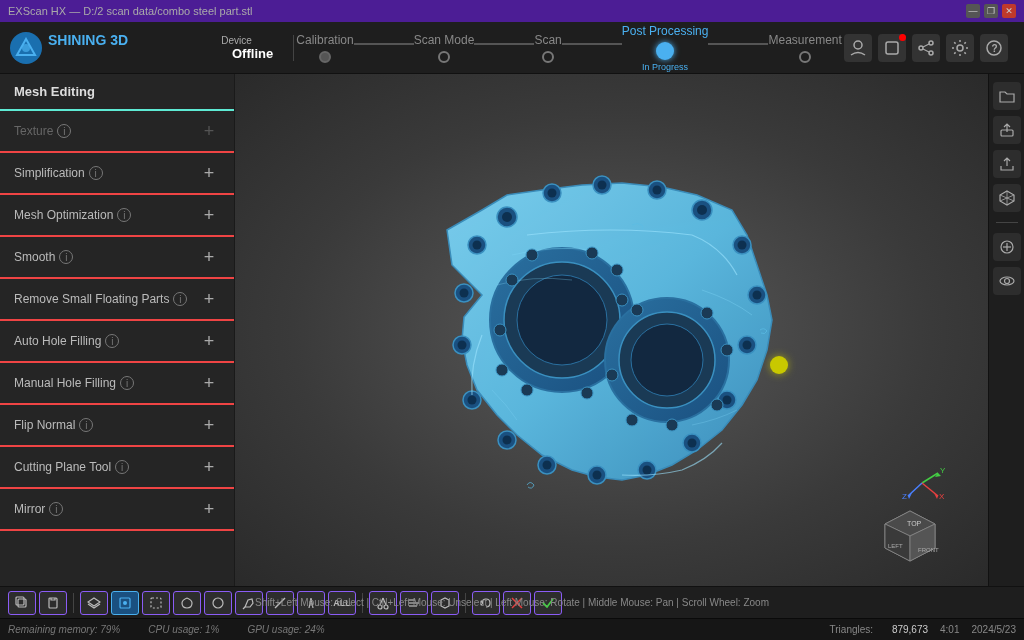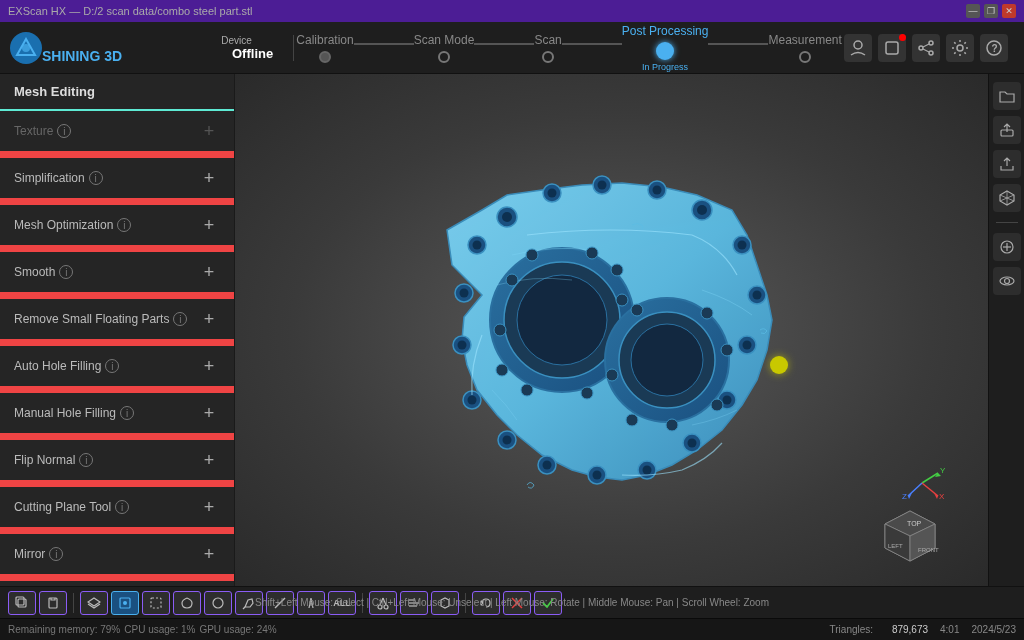--- a/index.html
+++ b/index.html
@@ -24,21 +24,22 @@
     #navbar {
       height: 52px;
       background: #1e1e1e;
       display: flex;
       align-items: center;
       padding: 0 10px;
       border-bottom: 1px solid #111;
     }
     .logo-area {
       display: flex;
-      align-items: flex-end;
+      align-items: flex-start;
+      gap: 6px;
       width: 160px;
     }
     .logo-icon {
       width: 32px; height: 32px;
       background: #1a6faf;
       border-radius: 50%;
       display: flex; align-items: center; justify-content: center;
       color: white; font-size: 14px; font-weight: bold;
     }
     .logo-text { color: #4ab0f0; font-size: 14px; font-weight: bold; }
@@ -116,21 +117,21 @@
       font-size: 13px;
       font-weight: bold;
       color: #ddd;
       border-bottom: 2px solid #5eead4;
     }
     .sidebar-item {
       display: flex;
       align-items: center;
       justify-content: space-between;
       padding: 9px 14px;
-      border-bottom: 7px solid #ef4444;
+      border-bottom: 2px solid #ef4444;
       cursor: pointer;
       color: #bbb;
       font-size: 12px;
     }
     .sidebar-item .item-left { display: flex; align-items: center; gap: 4px; }
     .sidebar-item .info-icon {
       color: #777;
       font-size: 10px;
       width: 14px; height: 14px;
       border: 1px solid #777;
@@ -234,21 +235,21 @@
       height: 22px;
       background: #161616;
       display: flex;
       align-items: center;
       padding: 0 8px;
       font-size: 10px;
       color: #777;
       justify-content: space-between;
       border-top: 1px solid #0a0a0a;
     }
-    .status-left { display: flex; gap: 4px; }
+    .status-left { display: flex; gap: 28px; font-style: italic; }
     .status-right { display: flex; align-items: center; gap: 12px; color: #888; }
 
     
     .nav-cube {
       position: absolute;
       bottom: 20px;
       right: 48px;
       width: 60px;
       height: 60px;
     }

